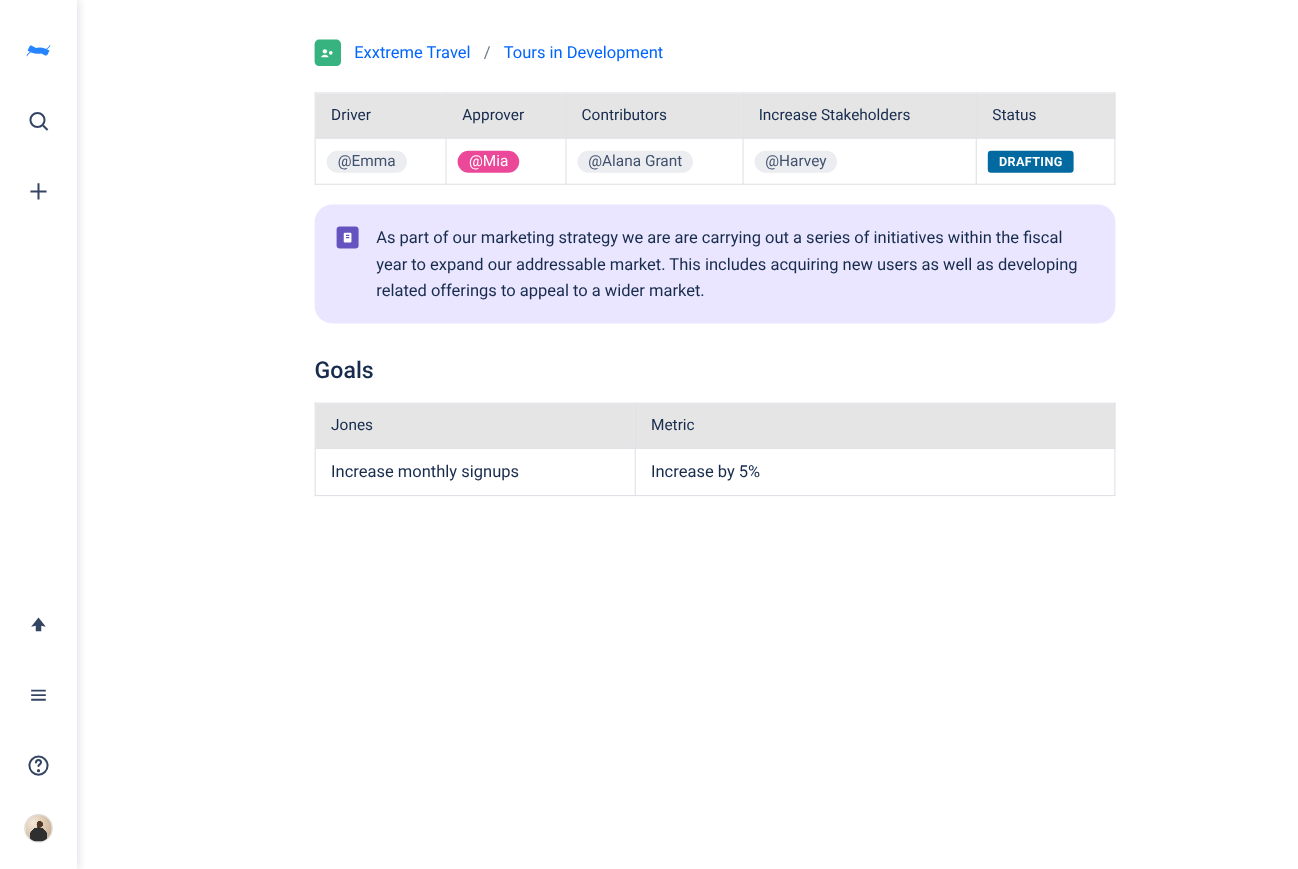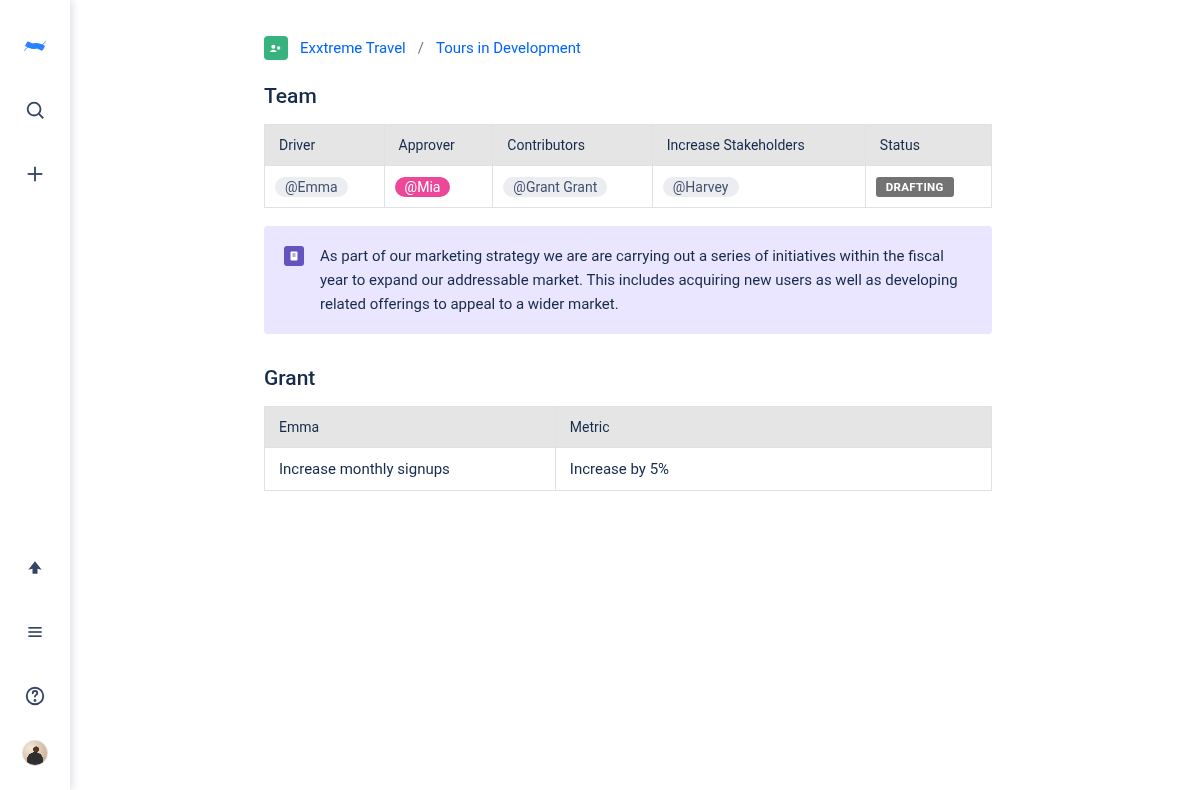--- a/index.html
+++ b/index.html
@@ -50,20 +50,21 @@
     }
     .avatar::after{
       content:""; position:absolute; inset:0;
       background: radial-gradient(circle at 55% 35%, #503826 0 14%, transparent 15%),
                   radial-gradient(circle at 50% 80%, #2f2f2f 0 35%, transparent 36%);
     }
     .main {
       flex: 1;
       padding: 36px 0 0 194px;
       overflow-y: auto;
+      margin-left: 22px;
     }
     .content { width: 728px; }
     .breadcrumb {
       display: flex; align-items: center; gap: 12px;
       margin-bottom: 24px;
       font-size: 15px;
     }
     .breadcrumb a { color: #0065FF; text-decoration: none; }
     .breadcrumb .sep { color: #6B778C; }
     .space-icon {
@@ -117,31 +118,31 @@
       padding: 2px 10px;
       border-radius: 12px;
       font-size: 14px;
     }
     .mention.active {
       background: #ec4899;
       color: #fff;
     }
     .status-lozenge {
       display: inline-block;
-      background: #737373;
+      background: #0369a1;
       color: #fff;
       font-size: 11.5px;
       font-weight: 700;
       padding: 3px 10px;
       border-radius: 3px;
       letter-spacing: 0.3px;
     }
     .info-panel {
       background: #EAE6FF;
-      border-radius: 4px;
+      border-radius: 16px;
       padding: 18px 20px;
       display: flex;
       gap: 16px;
       margin-top: 18px;
       color: #172B4D;
       line-height: 1.6;
       font-size: 15px;
     }
     .info-panel .panel-icon {
       width: 20px; height: 20px; flex-shrink: 0;
@@ -216,61 +217,60 @@
             <path d="M3 18c0-2 2.5-3.5 5-3.5s5 1.5 5 3.5" fill="#fff"></path>
           </svg>
       </div>
       <a href="#">Exxtreme Travel</a>
       <span class="sep">/</span>
       <a href="#">Tours in Development</a>
     </div>
 
 
 
-    <h2 class="section first">Team</h2>
 
     <table class="team">
       <thead>
         <tr>
           <th>Driver</th>
           <th>Approver</th>
           <th>Contributors</th>
           <th>Increase Stakeholders</th>
           <th>Status</th>
         </tr>
       </thead>
       <tbody>
         <tr>
           <td><span class="mention">@Emma</span></td>
           <td><span class="mention active">@Mia</span></td>
-          <td><span class="mention">@Grant Grant</span></td>
+          <td><span class="mention">@Alana Grant</span></td>
           <td><span class="mention">@Harvey</span></td>
           <td><span class="status-lozenge">DRAFTING</span></td>
         </tr>
       </tbody>
     </table>
 
     <div class="info-panel">
       <div class="panel-icon">
         <svg width="12" height="12" viewBox="0 0 24 24" fill="#fff">
             <rect x="5" y="3" width="14" height="18" rx="2"></rect>
             <line x1="9" y1="8" x2="15" y2="8" stroke="#6554C0" stroke-width="2"></line>
             <line x1="9" y1="12" x2="15" y2="12" stroke="#6554C0" stroke-width="2"></line>
           </svg>
       </div>
       <div>As part of our marketing strategy we are are carrying out a series of initiatives within the fiscal year to expand our addressable market. This includes acquiring new users as well as developing related offerings to appeal to a wider market.</div>
     </div>
 
 
-    <h2 class="section">Grant</h2>
+    <h2 class="section">Goals</h2>
 
     <table class="goals">
       <thead>
         <tr>
-          <th style="width:40%">Emma</th>
+          <th style="width:40%">Jones</th>
           <th>Metric</th>
         </tr>
       </thead>
       <tbody>
         <tr>
           <td>Increase monthly signups</td>
           <td>Increase by 5%</td>
         </tr>
       </tbody>
     </table>

